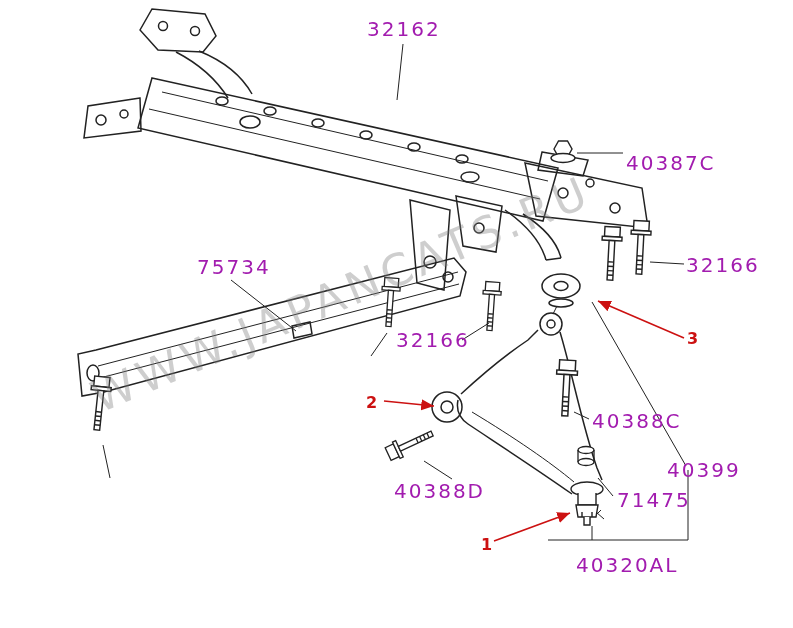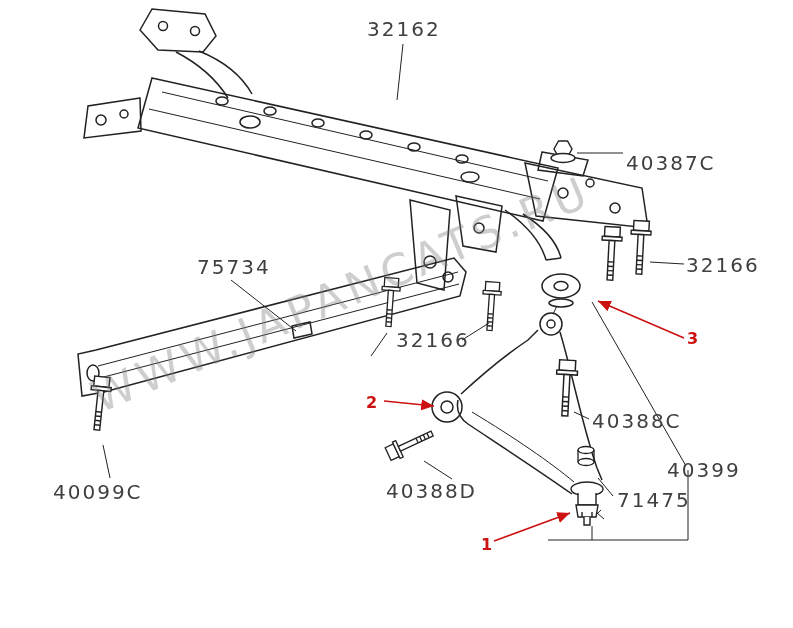--- a/index.html
+++ b/index.html
@@ -8,21 +8,21 @@
     font-family:"DejaVu Sans","Liberation Sans",sans-serif;overflow:hidden;
   }
   svg.drawing{position:absolute;left:0;top:0;z-index:1;}
   .watermark{
     position:absolute;left:70px;top:248px;width:640px;height:60px;z-index:2;
     transform:rotate(-23deg);transform-origin:center center;
     font-size:44px;letter-spacing:5px;color:rgba(125,125,125,0.38);
     white-space:nowrap;pointer-events:none;user-select:none;
   }
   .plabel{
-    position:absolute;z-index:3;color:#404040;font-size:20px;
+    position:absolute;z-index:3;color:#a21caf;font-size:20px;
     letter-spacing:2px;white-space:nowrap;
   }
   .callout{
     position:absolute;z-index:4;color:#cc1111;font-size:16px;font-weight:bold;
   }
 </style>
 </head>
 <body>
 
 <div class="stage">
@@ -178,21 +178,21 @@
 
   <div class="watermark">WWW.JAPANCATS.RU</div>
 
   <div class="plabel" style="left:367px;top:17px">32162</div>
   <div class="plabel" style="left:626px;top:151px">40387C</div>
   <div class="plabel" style="left:686px;top:253px">32166</div>
   <div class="plabel" style="left:197px;top:255px">75734</div>
   <div class="plabel" style="left:396px;top:328px">32166</div>
   <div class="plabel" style="left:592px;top:409px">40388C</div>
   <div class="plabel" style="left:667px;top:458px">40399</div>
-  <div class="plabel" style="left:386px;top:479px">40388D</div>
+  <div class="plabel" style="left:394px;top:479px">40388D</div>
   <div class="plabel" style="left:617px;top:488px">71475</div>
-  <div class="plabel" style="left:53px;top:480px">40099C</div>
+  <div class="plabel" style="left:576px;top:553px">40320AL</div>
 
   <div class="callout" style="left:687px;top:329px">3</div>
   <div class="callout" style="left:366px;top:393px">2</div>
   <div class="callout" style="left:481px;top:535px">1</div>
 
 </div>
 
 </body></html>

